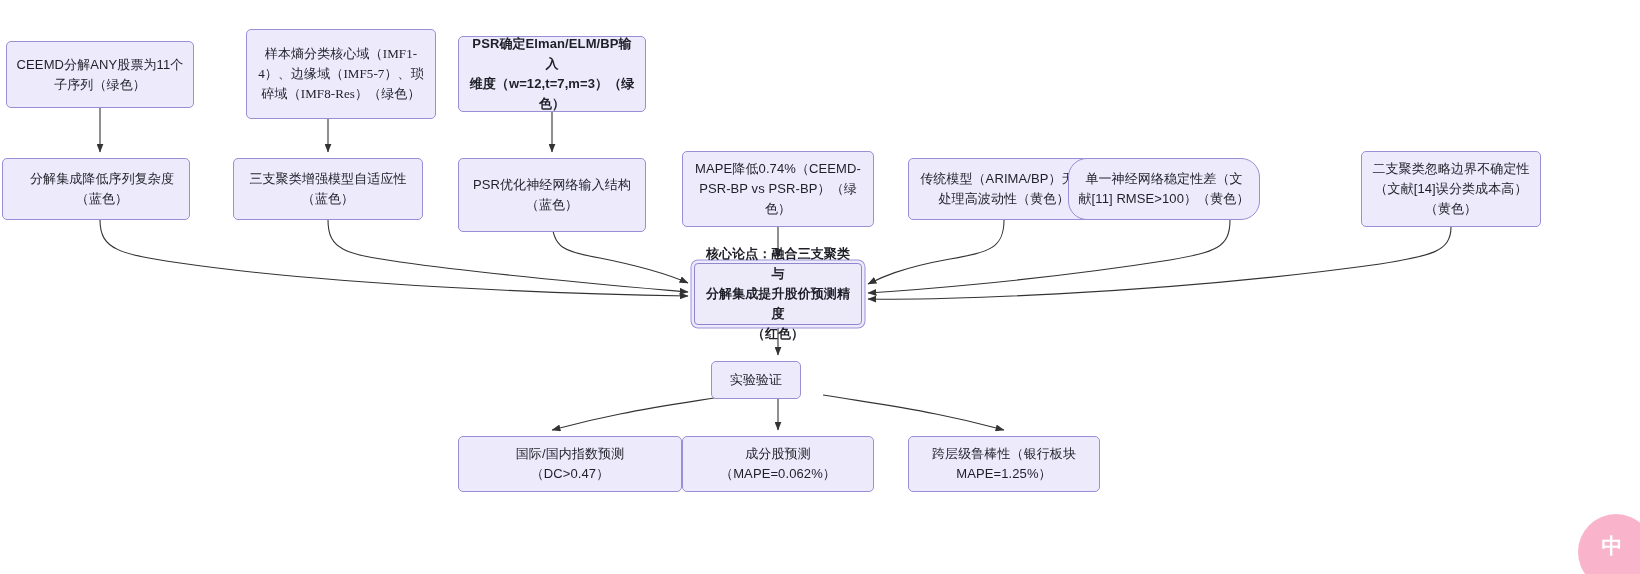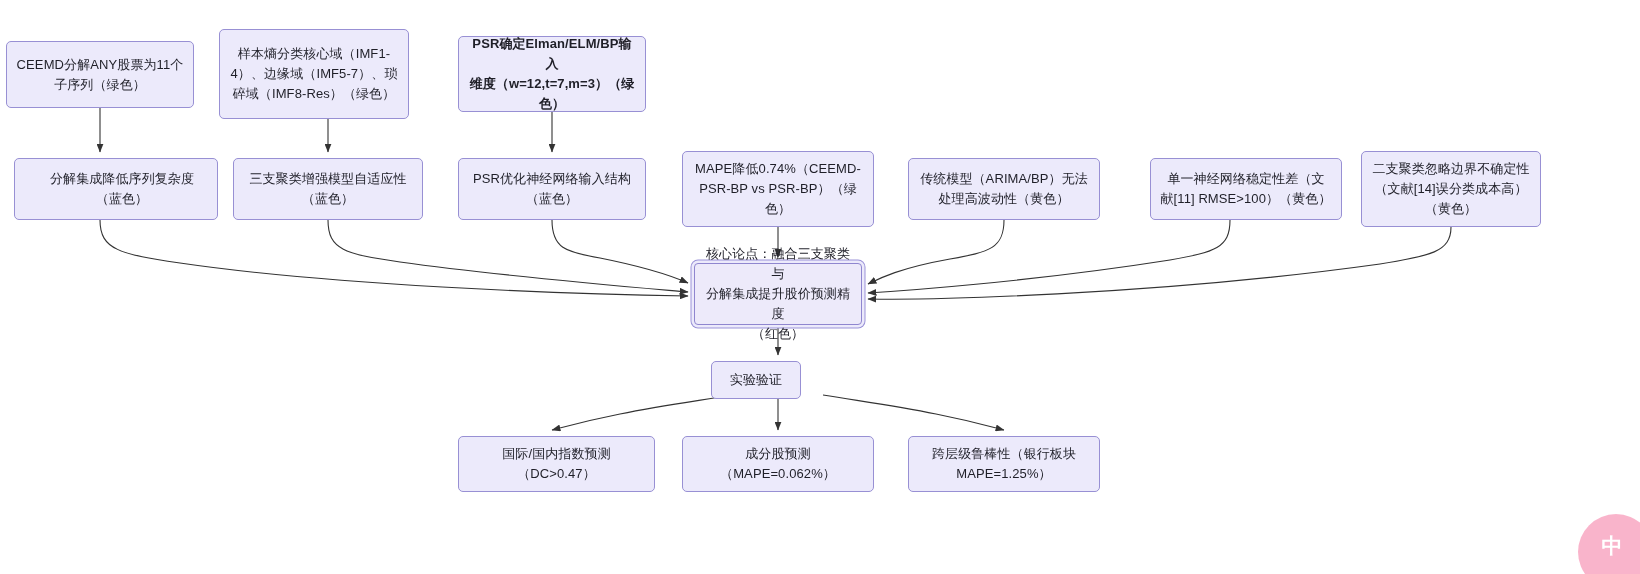--- a/index.html
+++ b/index.html
@@ -42,20 +42,21 @@
     font-size: 13px;
     line-height: 20px;
     padding: 4px 8px;
     letter-spacing: 0.1px;
   }
   .node.core {
     background: #EDEAFA;
     border: 1px solid #8F86CF;
     box-shadow: 0 0 0 2.5px #ECEAFB, 0 0 0 3.5px #9B93D8;
     border-radius: 4px;
+    font-weight: bold;
   }
   .node-text {
     display: block;
     white-space: pre-line;
   }
   #watermark {
     position: absolute;
     right: -14px;
     bottom: -16px;
     width: 76px;
@@ -104,69 +105,69 @@
         <path class="edge-path" d="M 778,399 L 778,430" marker-end="url(#arrowhead)"></path>
         <path class="edge-path" d="M 823,395 C 866,402 896,406 936,414 C 976,422 996,428 1004,430" marker-end="url(#arrowhead)"></path>
       </g>
   </svg>
 
   <div id="node-layer">
       <div class="node" style="left: 6px; top: 41px; width: 188px; height: 67px;">
         <span class="node-text">CEEMD分解ANY股票为11个
 子序列（绿色）</span>
       </div>
-      <div class="node" style="left: 219px; top: 29px; width: 190px; height: 90px;">
+      <div class="node" style="left: 246px; top: 29px; width: 190px; height: 90px; font-family: Liberation Serif, serif;">
         <span class="node-text">样本熵分类核心域（IMF1-
 4）、边缘域（IMF5-7）、琐
 碎域（IMF8-Res）（绿色）</span>
       </div>
       <div class="node" style="left: 458px; top: 36px; width: 188px; height: 76px; font-weight: bold;">
         <span class="node-text">PSR确定Elman/ELM/BP输入
 维度（w=12,t=7,m=3）（绿
 色）</span>
       </div>
-      <div class="node" style="left: 14px; top: 158px; width: 204px; height: 62px; padding-left: 20px;">
+      <div class="node" style="left: 2px; top: 158px; width: 188px; height: 62px; padding-left: 20px;">
         <span class="node-text">分解集成降低序列复杂度
 （蓝色）</span>
       </div>
       <div class="node" style="left: 233px; top: 158px; width: 190px; height: 62px;">
         <span class="node-text">三支聚类增强模型自适应性
 （蓝色）</span>
       </div>
-      <div class="node" style="left: 458px; top: 158px; width: 188px; height: 62px; align-items: center;">
+      <div class="node" style="left: 458px; top: 158px; width: 188px; height: 74px; align-items: center;">
         <span class="node-text">PSR优化神经网络输入结构
 （蓝色）</span>
       </div>
       <div class="node" style="left: 682px; top: 151px; width: 192px; height: 76px;">
         <span class="node-text">MAPE降低0.74%（CEEMD-
 PSR-BP vs PSR-BP）（绿
 色）</span>
       </div>
       <div class="node" style="left: 908px; top: 158px; width: 192px; height: 62px;">
         <span class="node-text">传统模型（ARIMA/BP）无法
 处理高波动性（黄色）</span>
       </div>
-      <div class="node" style="left: 1150px; top: 158px; width: 192px; height: 62px;">
+      <div class="node" style="left: 1068px; top: 158px; width: 192px; height: 62px; border-radius: 19px;">
         <span class="node-text">单一神经网络稳定性差（文
 献[11] RMSE&gt;100）（黄色）</span>
       </div>
       <div class="node" style="left: 1361px; top: 151px; width: 180px; height: 76px;">
         <span class="node-text">二支聚类忽略边界不确定性
 （文献[14]误分类成本高）
 （黄色）</span>
       </div>
       <div class="node core" style="left: 694px; top: 263px; width: 168px; height: 62px;">
         <span class="node-text">核心论点：融合三支聚类与
 分解集成提升股价预测精度
 （红色）</span>
       </div>
       <div class="node" style="left: 711px; top: 361px; width: 90px; height: 38px;">
         <span class="node-text">实验验证</span>
       </div>
-      <div class="node" style="left: 458px; top: 436px; width: 197px; height: 56px;">
+      <div class="node" style="left: 458px; top: 436px; width: 224px; height: 56px;">
         <span class="node-text">国际/国内指数预测
 （DC&gt;0.47）</span>
       </div>
       <div class="node" style="left: 682px; top: 436px; width: 192px; height: 56px;">
         <span class="node-text">成分股预测
 （MAPE=0.062%）</span>
       </div>
       <div class="node" style="left: 908px; top: 436px; width: 192px; height: 56px;">
         <span class="node-text">跨层级鲁棒性（银行板块
 MAPE=1.25%）</span>

